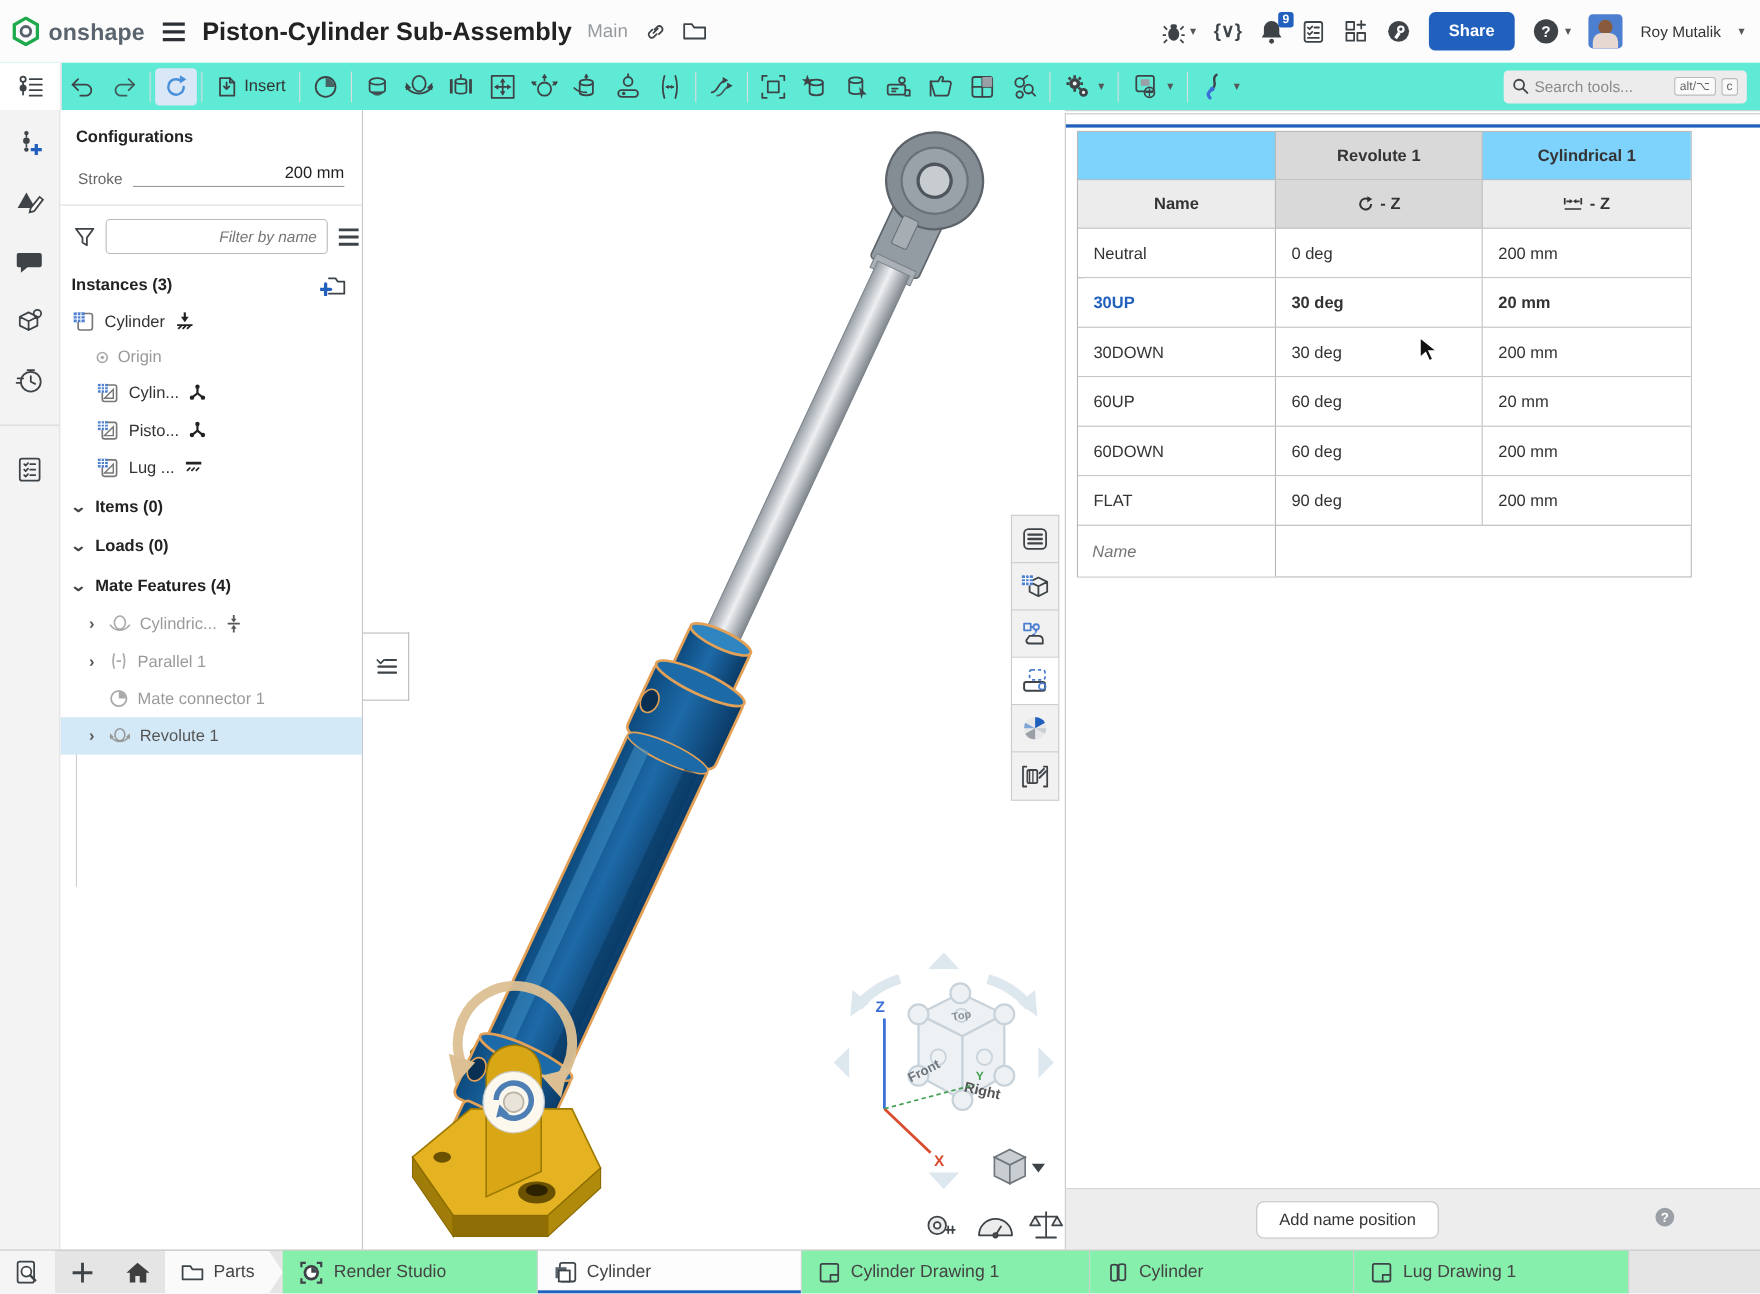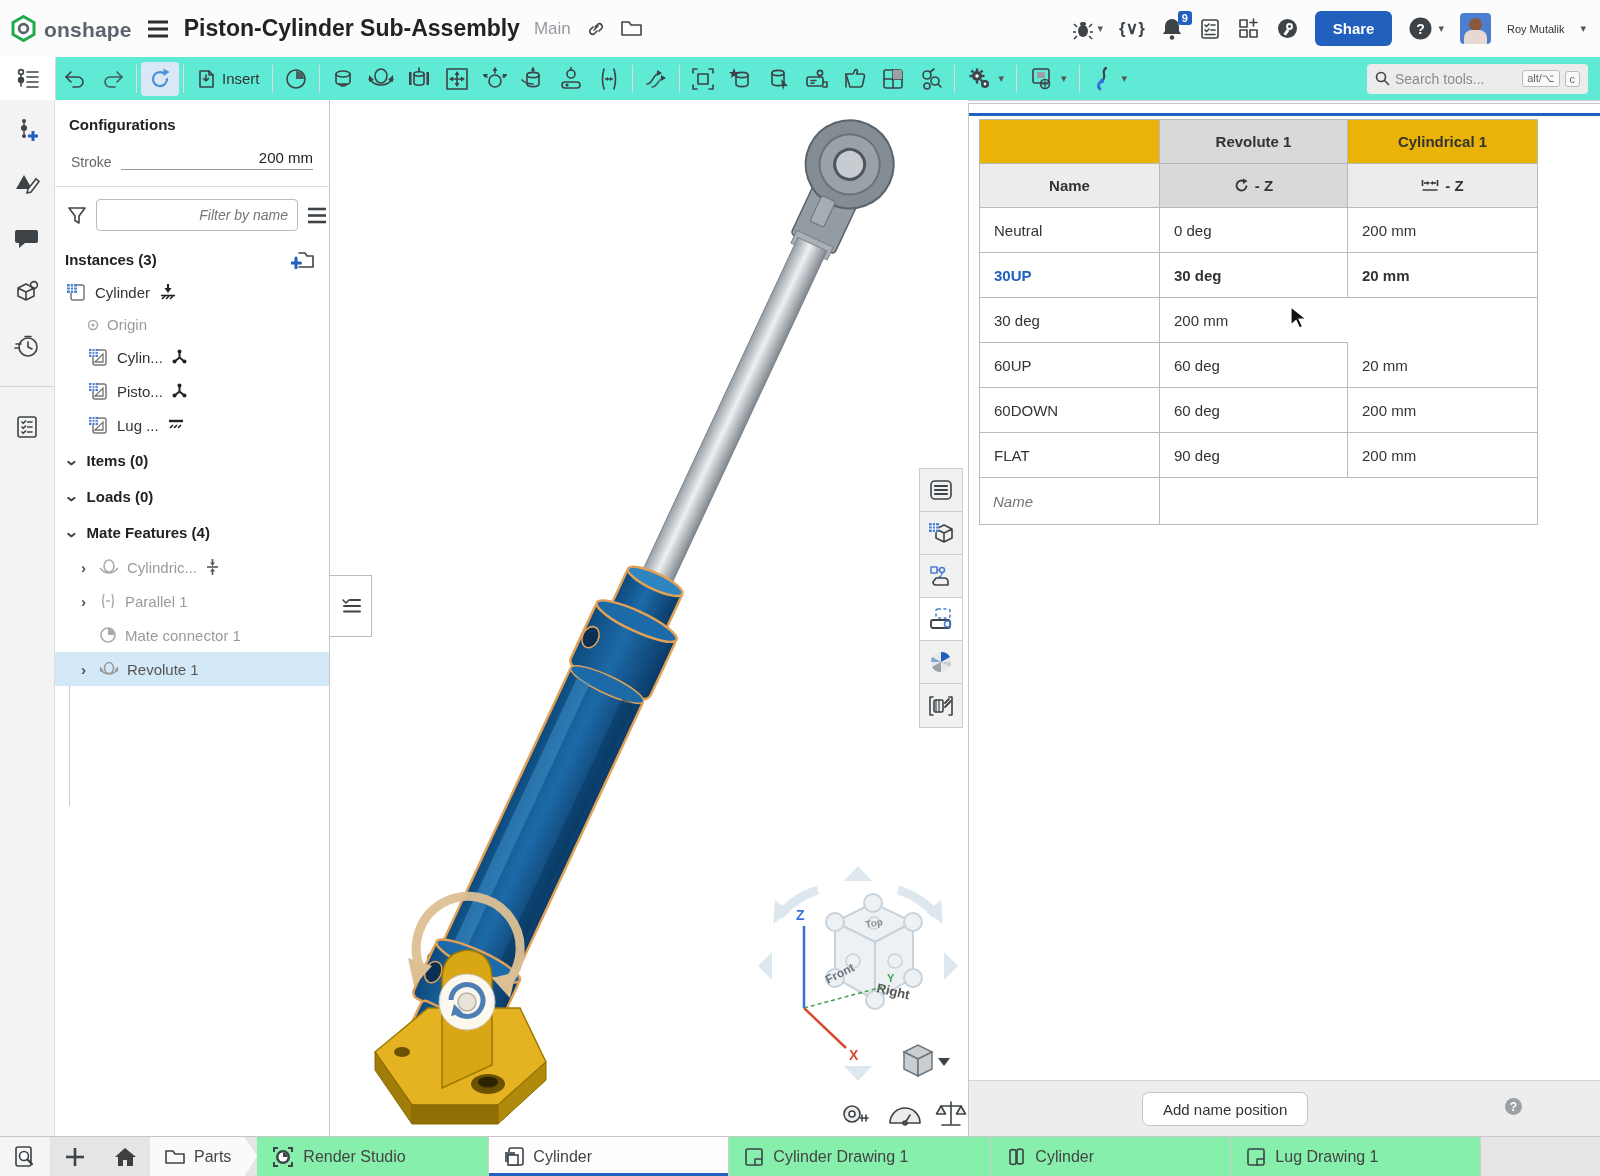--- a/index.html
+++ b/index.html
@@ -16,21 +16,21 @@
   .doc-title{font-size:23px;font-weight:bold;color:#222;white-space:nowrap;}
   .ws-name{font-size:17px;color:#979ba0;}
   .badge{position:absolute;top:-6px;right:-9px;background:#2160bd;color:#fff;font-size:11px;font-weight:bold;
          border-radius:3px;padding:1px 4px;line-height:12px;}
   .share-btn{background:#2160bd;color:#fff;font-size:15px;font-weight:bold;border:none;border-radius:6px;
              padding:9px 18px;cursor:pointer;}
   .caret{font-size:11px;color:#555;}
   .avatar{width:31px;height:31px;border-radius:4px;background:#4d7fd0;position:relative;overflow:hidden;}
   .avatar:before{content:"";position:absolute;left:9px;top:5px;width:13px;height:13px;border-radius:50%;background:#8a5a3c;}
   .avatar:after{content:"";position:absolute;left:4px;top:17px;width:23px;height:14px;border-radius:8px 8px 0 0;background:#e8d8d2;}
-  .user-name{font-size:11px;color:#333;}
+  .user-name{font-size:14px;color:#333;}
   
   #toolbar{left:0;top:57px;width:1600px;height:43px;background:#5eead4;border-bottom:1px solid #cfcfcf;
            display:flex;align-items:center;}
   .tree-btn{width:55px;height:43px;background:#fff;border-right:1px solid #d8d8d8;display:flex;align-items:center;justify-content:center;}
   .tool{width:38px;height:34px;display:flex;align-items:center;justify-content:center;border-radius:4px;flex:none;}
   .tool.wide{width:auto;padding:0 8px;gap:6px;}
   .tool-label{font-size:15px;color:#333;}
   .sep{width:1px;height:28px;background:#dcdcdc;margin:0 4px;flex:none;}
   .tool.active-blue{background:#d9e7f7;}
   .search-tools{margin-left:auto;margin-right:12px;width:205px;height:30px;background:#ececec;border-radius:4px;
@@ -75,21 +75,21 @@
   
   #named-panel{left:968px;top:103px;width:632px;height:1033px;background:#fff;border-left:1px solid #c7c7c7;
                border-top:1px solid #c7c7c7;box-sizing:border-box;}
   .np-title{text-align:center;color:#2160bd;font-size:15px;font-weight:bold;padding-top:13px;}
   .np-underline{height:3px;background:#2160bd;margin-top:9px;}
   .np-table{margin:3px 0 0 10px;width:557px;border:1px solid #b9b9b9;box-sizing:content-box;}
   .np-row{display:grid;grid-template-columns:180px 188px 189px;}
   .cell{border-right:1px solid #b9b9b9;border-bottom:1px solid #b9b9b9;padding:0 14px;display:flex;align-items:center;
         font-size:15px;color:#333;height:44px;box-sizing:border-box;}
   .cell:last-child{border-right:none;}
-  .np-h1 .cell{background:#eab308;font-weight:bold;justify-content:center;}
+  .np-h1 .cell{background:#7dd3fc;font-weight:bold;justify-content:center;}
   .np-h1 .rev{background:#d9d9d9;}
   .np-h2 .cell{background:#ececec;font-weight:bold;justify-content:center;gap:6px;}
   .np-h2 .rev{background:#d9d9d9;}
   .np-data .cell{background:#fff;height:45px;}
   .np-data.selected{box-shadow:inset 5px 0 0 #2160bd;}
   .np-data.selected .np-name{color:#2160bd;font-weight:bold;}
   .np-data.selected .np-val{font-weight:bold;}
   .np-newrow{display:grid;grid-template-columns:180px;}
   .np-newrow input{height:46px;border:none;border-right:1px solid #b9b9b9;padding:0 13px;font-size:15px;font-style:italic;
                    color:#999;font-family:"Liberation Sans",sans-serif;outline:none;}
@@ -949,20 +949,21 @@
           <div class="cell np-val">200 mm</div>
         </div>
 
         <div class="np-row np-data selected">
           <div class="cell np-name">30UP</div>
           <div class="cell np-val">30 deg</div>
           <div class="cell np-val">20 mm</div>
         </div>
 
         <div class="np-row np-data">
+          <div class="cell np-name">30DOWN</div>
           <div class="cell np-val">30 deg</div>
           <div class="cell np-val">200 mm</div>
         </div>
 
         <div class="np-row np-data">
           <div class="cell np-name">60UP</div>
           <div class="cell np-val">60 deg</div>
           <div class="cell np-val">20 mm</div>
         </div>
 

